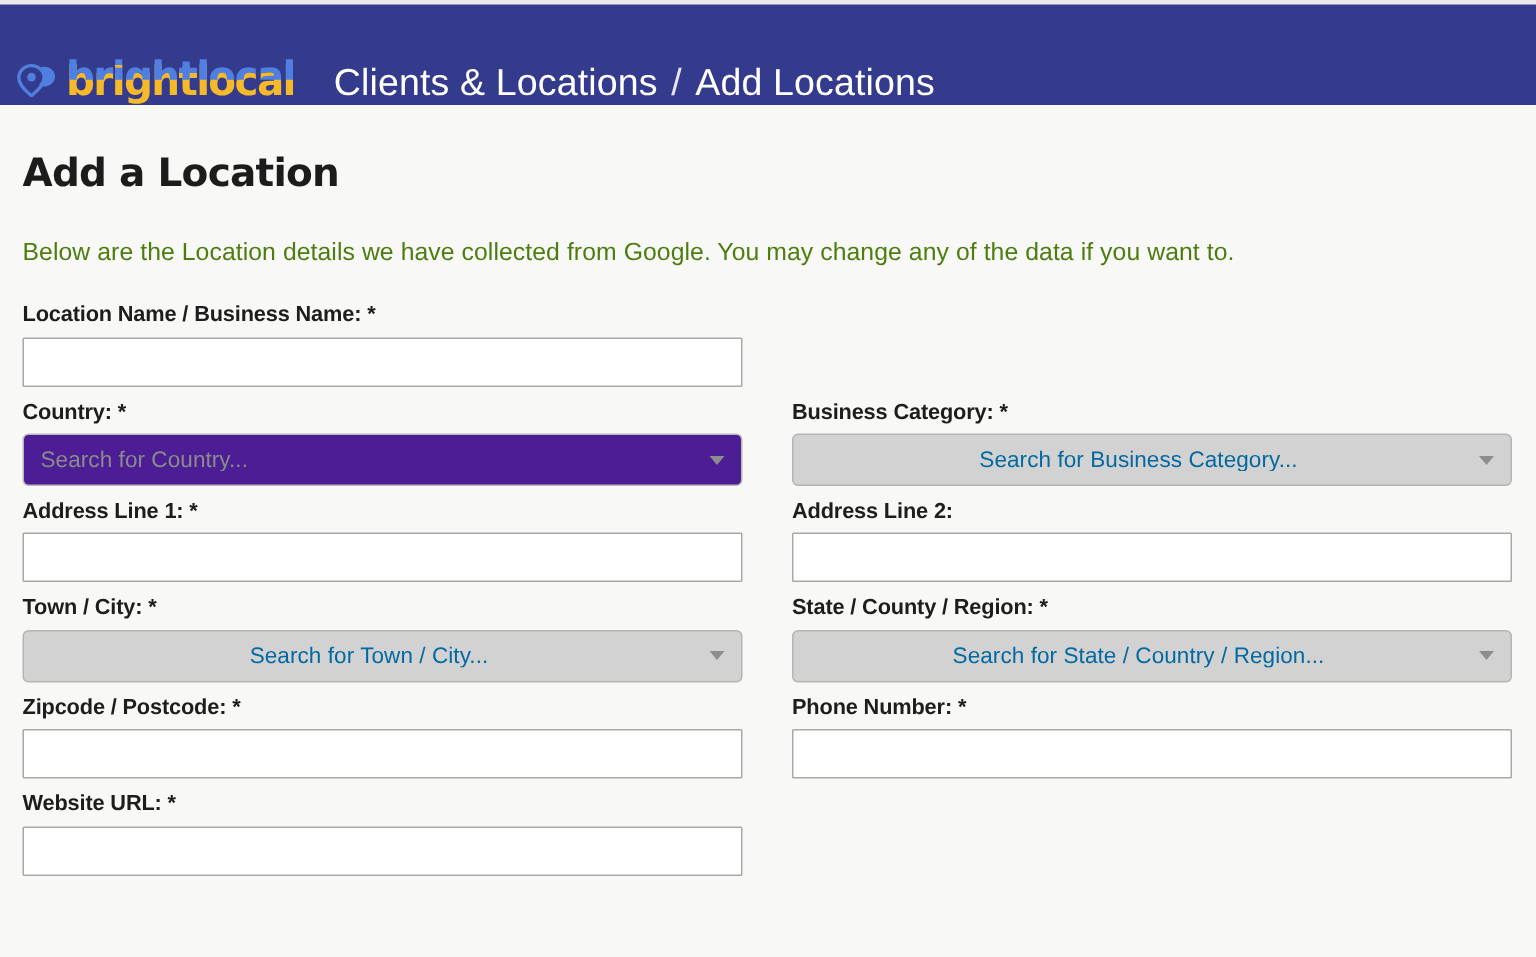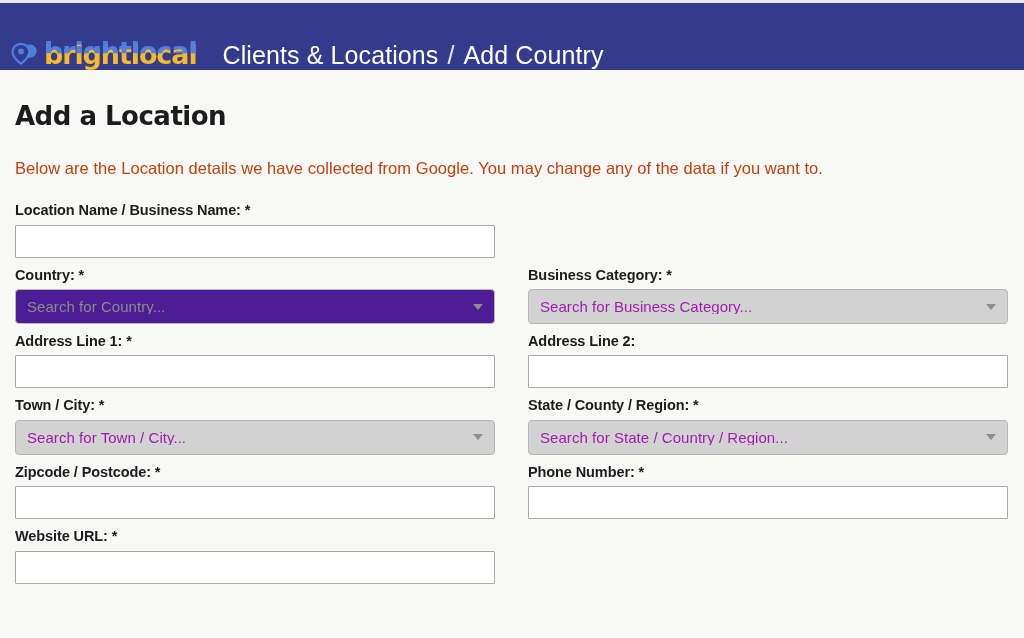--- a/index.html
+++ b/index.html
@@ -94,21 +94,21 @@
     font-size: 26px;
     font-weight: 700;
     color: #1c1c1c;
     letter-spacing: -0.5px;
     margin: 31px 0 0 0;
     line-height: 1.2;
   }
 
   .page-subtitle {
     font-size: 16.5px;
-    color: #c2410c;
+    color: #4d7c0f;
     margin: 25px 0 0 0;
     line-height: 1.4;
     letter-spacing: 0.05px;
   }
 
   
   .form {
     margin-top: 22px;
   }
   .form-row {
@@ -171,21 +171,21 @@
   .select-placeholder {
     font-size: 15px;
     color: #8b8b8b;
     line-height: 1;
     letter-spacing: 0.05px;
     white-space: nowrap;
     overflow: hidden;
     text-overflow: ellipsis;
     flex: 1;
   }
-  .select-ctl.disabled .select-placeholder { color: #a21caf; }
+  .select-ctl.disabled .select-placeholder { color: #0369a1; text-align: center; }
 
   .caret {
     width: 0; height: 0;
     flex: none;
     margin-left: 8px;
     border-left: 5.5px solid transparent;
     border-right: 5.5px solid transparent;
     border-top: 6px solid #8d8d8d;
   }
 </style>
@@ -204,21 +204,21 @@
     </svg>
     <span class="logo-word">
       <span class="wl-back">brightlocal</span>
       <span class="wl-front">brightlocal</span>
     </span>
   </div>
 
   <div class="breadcrumb">
     <span>Clients &amp; Locations</span>
     <span class="crumb-sep">/</span>
-    <span>Add Country</span>
+    <span>Add Locations</span>
   </div>
 
 </div>
 
 <div class="page">
 
   <h1 class="page-title">Add a Location</h1>
   <p class="page-subtitle">Below are the Location details we have collected from Google. You may change any of the data if you want to.</p>
 
   <div class="form">

